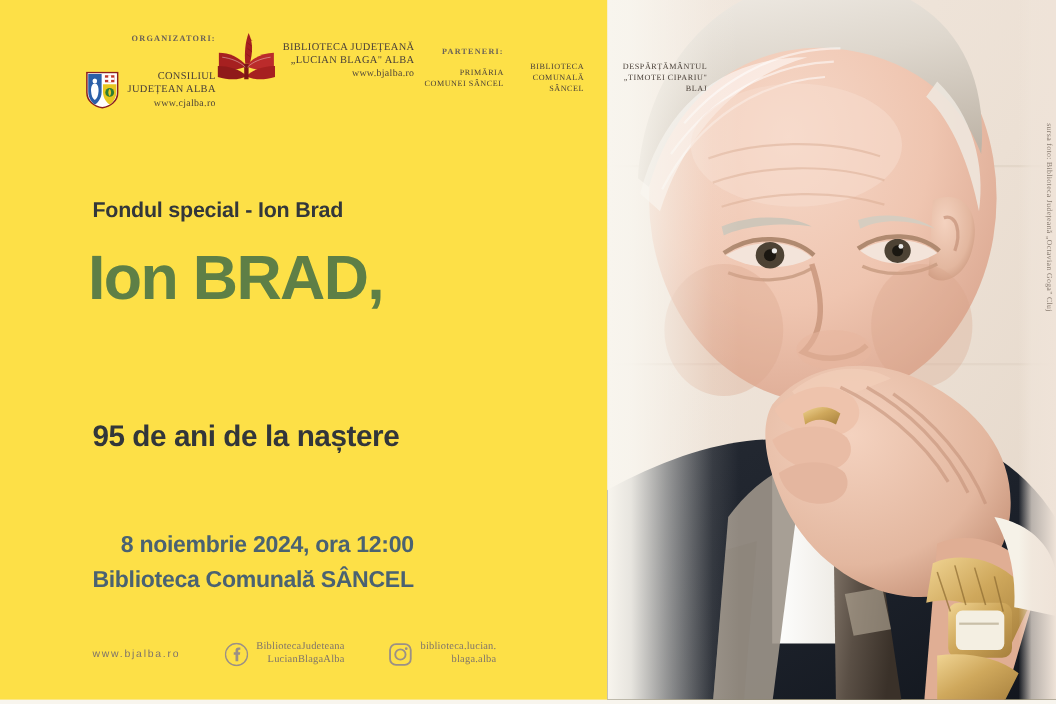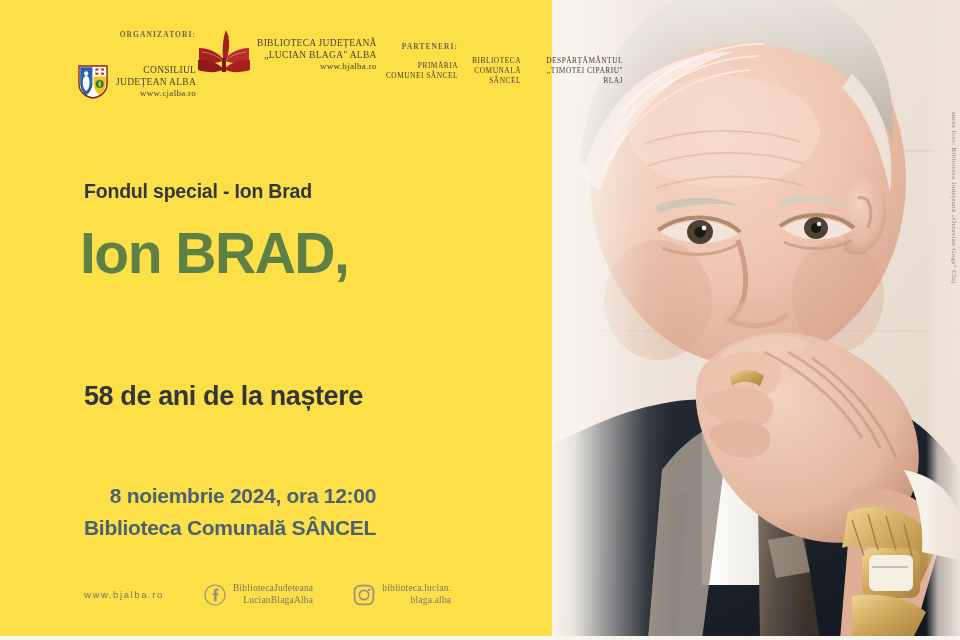--- a/index.html
+++ b/index.html
@@ -60,21 +60,21 @@
   .lib-block{position:absolute;left:196px;top:28px;display:flex;align-items:flex-start;}
   .lib-logo{width:56px;height:50px;flex:none;}
   .lib-text{
     margin-left:5px;margin-top:10px;
     font-family:"Liberation Serif", serif;
     font-size:9.5px;line-height:11.5px;color:#4a4038;letter-spacing:.3px;
     text-transform:uppercase;
   }
   .lib-text .url{text-transform:lowercase;font-size:9px;}
 
-  .partners{position:absolute;left:380px;top:42px;display:flex;gap:7px;}
+  .partners{position:absolute;left:380px;top:42px;display:flex;gap:17px;}
   .p-col{font-family:"Liberation Serif", serif;color:#4a4038;
     font-size:7.4px;line-height:10px;letter-spacing:.5px;text-transform:uppercase;}
   .p-col.c1{width:78px;}
   .p-col.c2{width:56px;padding-top:14px;}
   .p-col.c3{width:95px;padding-top:14px;}
   .p-col .ptitle{display:block;margin-bottom:9px;letter-spacing:1.1px;color:#6b6257;font-weight:700;}
 
   
   .eyebrow{
     position:absolute;left:84px;top:180px;
@@ -335,21 +335,21 @@
       </div>
     </div>
   </div>
 
   <div class="eyebrow">Fondul special - Ion Brad</div>
 
   <div class="title">
     <span>Ion BRAD,</span>
   </div>
 
-  <div class="subtitle">58 de ani de la naștere</div>
+  <div class="subtitle">95 de ani de la naștere</div>
 
   <div class="when">
     <span>8 noiembrie 2024, ora 12:00</span>
     <span class="l2">Biblioteca Comunală SÂNCEL</span>
   </div>
 
   <div class="footer">
     <div class="f-web">www.bjalba.ro</div>
 
     <div class="f-item">

